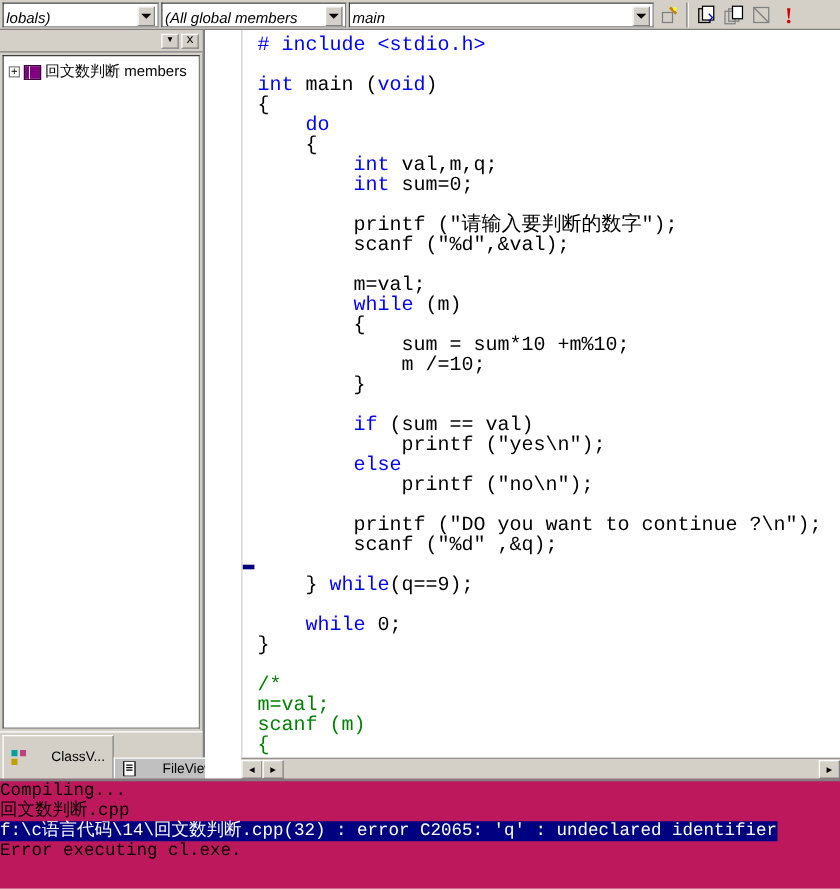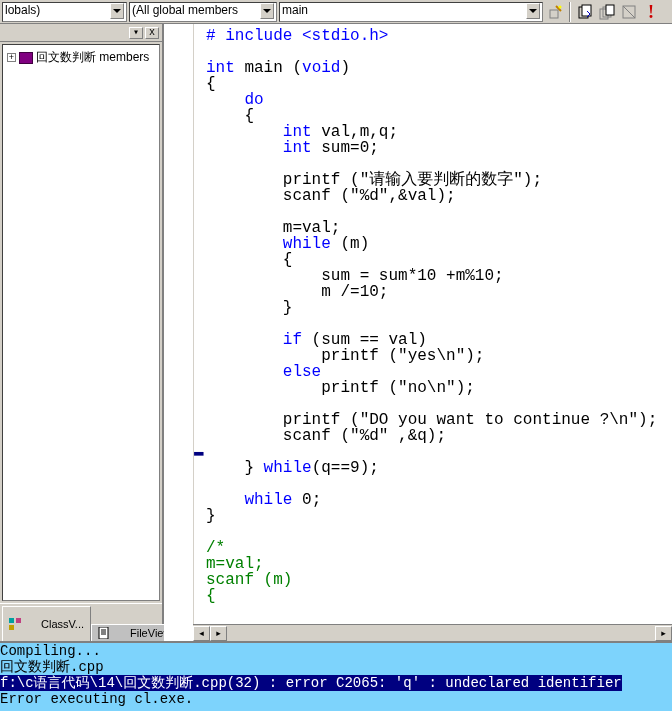--- a/index.html
+++ b/index.html
@@ -1,19 +1,19 @@
 <!DOCTYPE html>
 <html><head>
 <meta charset="utf-8">
 <style>
 * { margin: 0; padding: 0; box-sizing: border-box; }
 body { font-family: "Microsoft Sans Serif", sans-serif; font-size: 11px; background: #d4d0c8; width: 672px; height: 711px; overflow: hidden; display: flex; flex-direction: column; }
 
 .toolbar { height: 24px; background: #d4d0c8; border-bottom: 1px solid #808080; display: flex; align-items: center; padding: 1px 2px; gap: 2px; }
-.combo { height: 20px; background: white; border: 1px solid #808080; border-top-color: #404040; border-left-color: #404040; display: flex; align-items: flex-start; padding: 0 2px; font-size: 12px; }
+.combo { height: 20px; background: white; border: 1px solid #808080; border-top-color: #404040; border-left-color: #404040; display: flex; align-items: flex-end; padding: 0 2px; font-size: 12px; font-style: italic; }
 .combo-arrow { width: 14px; height: 16px; background: #d4d0c8; border: 1px solid #fff; border-right-color: #808080; border-bottom-color: #808080; margin-left: 2px; display: flex; align-items: center; justify-content: center; }
 .combo-arrow::after { content: ""; border: 4px solid transparent; border-top-color: #000; margin-top: 4px; }
 .tb-sep { width: 2px; height: 20px; border-left: 1px solid #808080; border-right: 1px solid #fff; margin: 0 2px; }
 .tb-btn { width: 20px; height: 20px; display: flex; align-items: center; justify-content: center; }
 
 .main { flex: 1; display: flex; min-height: 0; }
 .left-panel { width: 164px; background: #d4d0c8; border-right: 2px solid #808080; display: flex; flex-direction: column; }
 .pane-header { height: 18px; background: #d4d0c8; border-bottom: 1px solid #808080; display: flex; justify-content: flex-end; align-items: center; padding: 0 3px; gap: 2px; }
 .pane-ctrl { width: 14px; height: 12px; background: #d4d0c8; border: 1px solid #fff; border-right-color: #808080; border-bottom-color: #808080; font-size: 10px; line-height: 8px; text-align: center; font-family: Marlett, monospace; }
 .tree-area { flex: 1; background: white; border: 1px solid #808080; border-top-color: #404040; border-left-color: #404040; margin: 2px; padding: 3px; font-size: 12px; overflow: hidden; }
@@ -25,38 +25,38 @@
 .tab-icon { width: 12px; height: 12px; display: inline-block; }
 
 .editor-area { flex: 1; display: flex; flex-direction: column; background: white; padding-left: 29px; }
 .editor { flex: 1; background: white; font-family: "Courier New", "NSimSun", monospace; font-size: 16px; line-height: 16px; padding: 4px 4px 4px 12px; white-space: pre; overflow: hidden; position: relative; border-left: 1px solid #d4d0c8; }
 .editor .gutter-mark { position: absolute; left: 0; color: #000080; font-weight: bold; }
 .kw { color: #0000ff; }
 .cm { color: #008000; }
 .editor-hscroll { height: 17px; background: #d4d0c8; display: flex; align-items: center; border-top: 1px solid #808080; }
 .scroll-btn { width: 17px; height: 15px; background: #d4d0c8; border: 1px solid #fff; border-right-color: #808080; border-bottom-color: #808080; display: flex; align-items: center; justify-content: center; font-size: 9px; }
 
-.output { height: 70px; background: #7dd3fc; border-top: 2px solid #808080; font-family: "Courier New", monospace; font-size: 14px; line-height: 16px; padding: 0; overflow: hidden; white-space: pre; }
+.output { height: 88px; background: #be185d; border-top: 2px solid #808080; font-family: "Courier New", monospace; font-size: 14px; line-height: 16px; padding: 0; overflow: hidden; white-space: pre; }
 .output .err { background: #000080; color: white; }
 
 .icon-book { width: 14px; height: 12px; background: linear-gradient(90deg, #800080 0 30%, #fff 30% 35%, #800080 35% 65%, #fff 65% 70%, #800080 70%); border: 1px solid #400040; }
 </style>
 </head>
 <body>
 
 <div class="toolbar">
   <div class="combo" style="width:125px">
     <span>lobals)</span>
     <div class="combo-arrow" style="margin-left:auto"></div>
   </div>
   <div class="combo" style="width:148px">
     <span>(All global members</span>
     <div class="combo-arrow" style="margin-left:auto"></div>
   </div>
-  <div class="combo" style="width:264px">
+  <div class="combo" style="width:244px">
     <span>main</span>
     <div class="combo-arrow" style="margin-left:auto"></div>
   </div>
   <div class="tb-btn">
       <svg width="16" height="16">
         <rect x="3" y="6" width="8" height="8" fill="none" stroke="#808080"></rect>
         <path d="M9 2 L14 7" stroke="#c08000" stroke-width="2"></path>
         <circle cx="13" cy="3" r="1.5" fill="#ffff00"></circle>
       </svg>
     </div>

